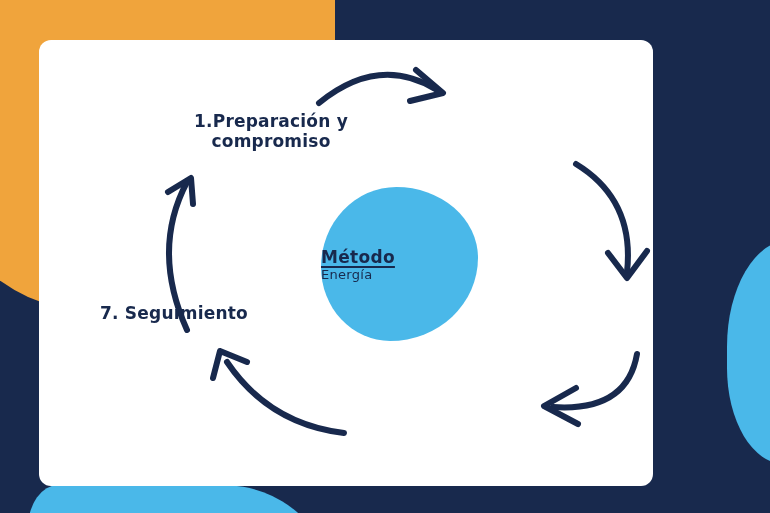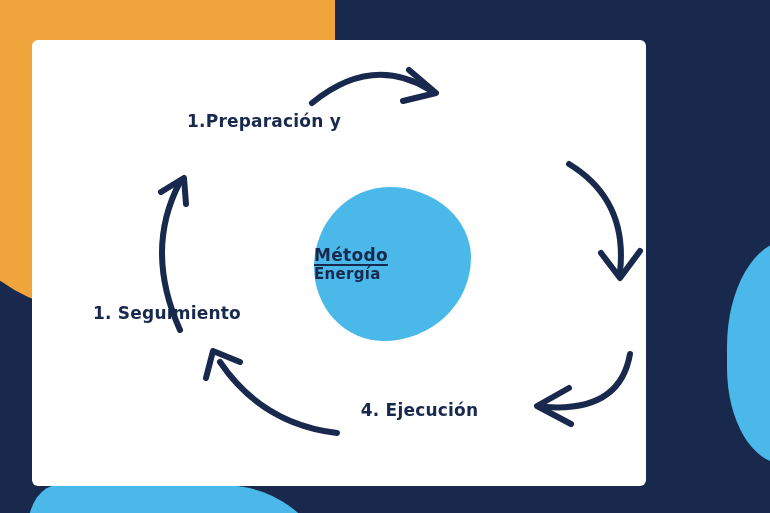--- a/index.html
+++ b/index.html
@@ -29,23 +29,23 @@
     background:var(--blue);
     border-radius:55% 45% 50% 50% / 50% 50% 55% 45%;
   }
   .blob-blue-bottom{
     left:28px;top:485px;width:302px;height:150px;
     background:var(--blue);
     border-radius:14% 50% 50% 50% / 40% 90% 50% 50%;
   }
   
   .card{
-    position:absolute;left:32px;top:40px;width:614px;height:446px;
+    position:absolute;left:39px;top:40px;width:614px;height:446px;
     background:var(--white);
-    border-radius:6px;
+    border-radius:12px;
   }
   
   .step{
     position:absolute;
     color:var(--navy);
     font-weight:bold;
     font-size:17px;
     letter-spacing:.2px;
     text-align:center;
     line-height:1.25;
@@ -61,21 +61,21 @@
     position:absolute;left:282px;top:147px;width:157px;height:154px;
     background:var(--blue);
     border-radius:48% 52% 56% 44% / 52% 46% 54% 48%;
     display:flex;flex-direction:column;align-items:flex-start;justify-content:center;
   }
   .center-title{
     color:var(--navy);font-weight:bold;font-size:17px;letter-spacing:.3px;
     text-decoration:underline;text-decoration-thickness:2px;text-underline-offset:3px;
   }
   .center-subtitle{
-    color:var(--navy);font-weight:bold;font-size:15px;letter-spacing:.3px;
+    color:var(--navy);font-weight:normal;font-size:13px;letter-spacing:.3px;
   }
   
   svg.arrows{position:absolute;inset:0;width:714px;height:446px;pointer-events:none;}
   svg.arrows path{
     fill:none;
     stroke:var(--navy);
     stroke-width:6;
     stroke-linecap:round;
     stroke-linejoin:round;
   }
@@ -107,22 +107,22 @@
       <path d="M 174 338 L 181 311 L 208 322"></path>
     </g>
     <g>
       <path d="M 148 290 Q 112 210 148 142"></path>
       <path d="M 129 152 L 152 138 L 154 164"></path>
     </g>
   </svg>
 
   <div class="step step-1">
     <span>1.Preparación y</span><br>
+    <span>compromiso</span>
   </div>
-  <div class="step step-4">4. Ejecución</div>
-  <div class="step step-5">1. Seguimiento</div>
+  <div class="step step-5">7. Seguimiento</div>
 
   <div class="center-blob">
     <div class="center-title">Método</div>
     <div class="center-subtitle">Energía</div>
   </div>
 
 </div>
 
 </body></html>

